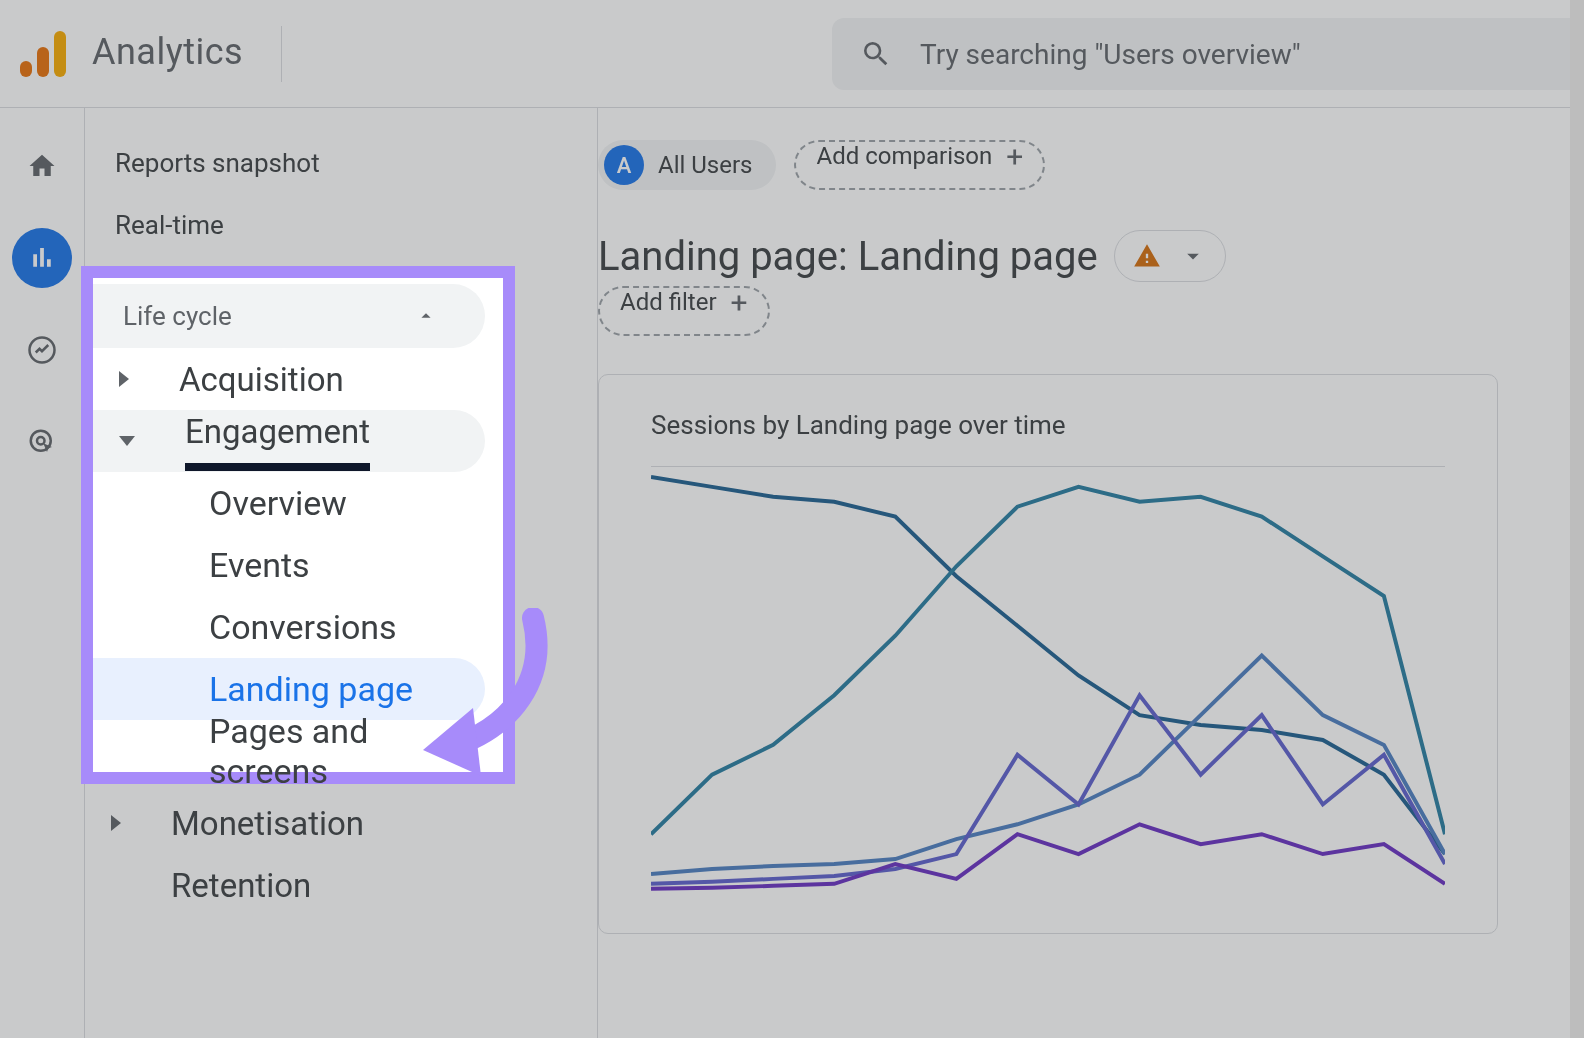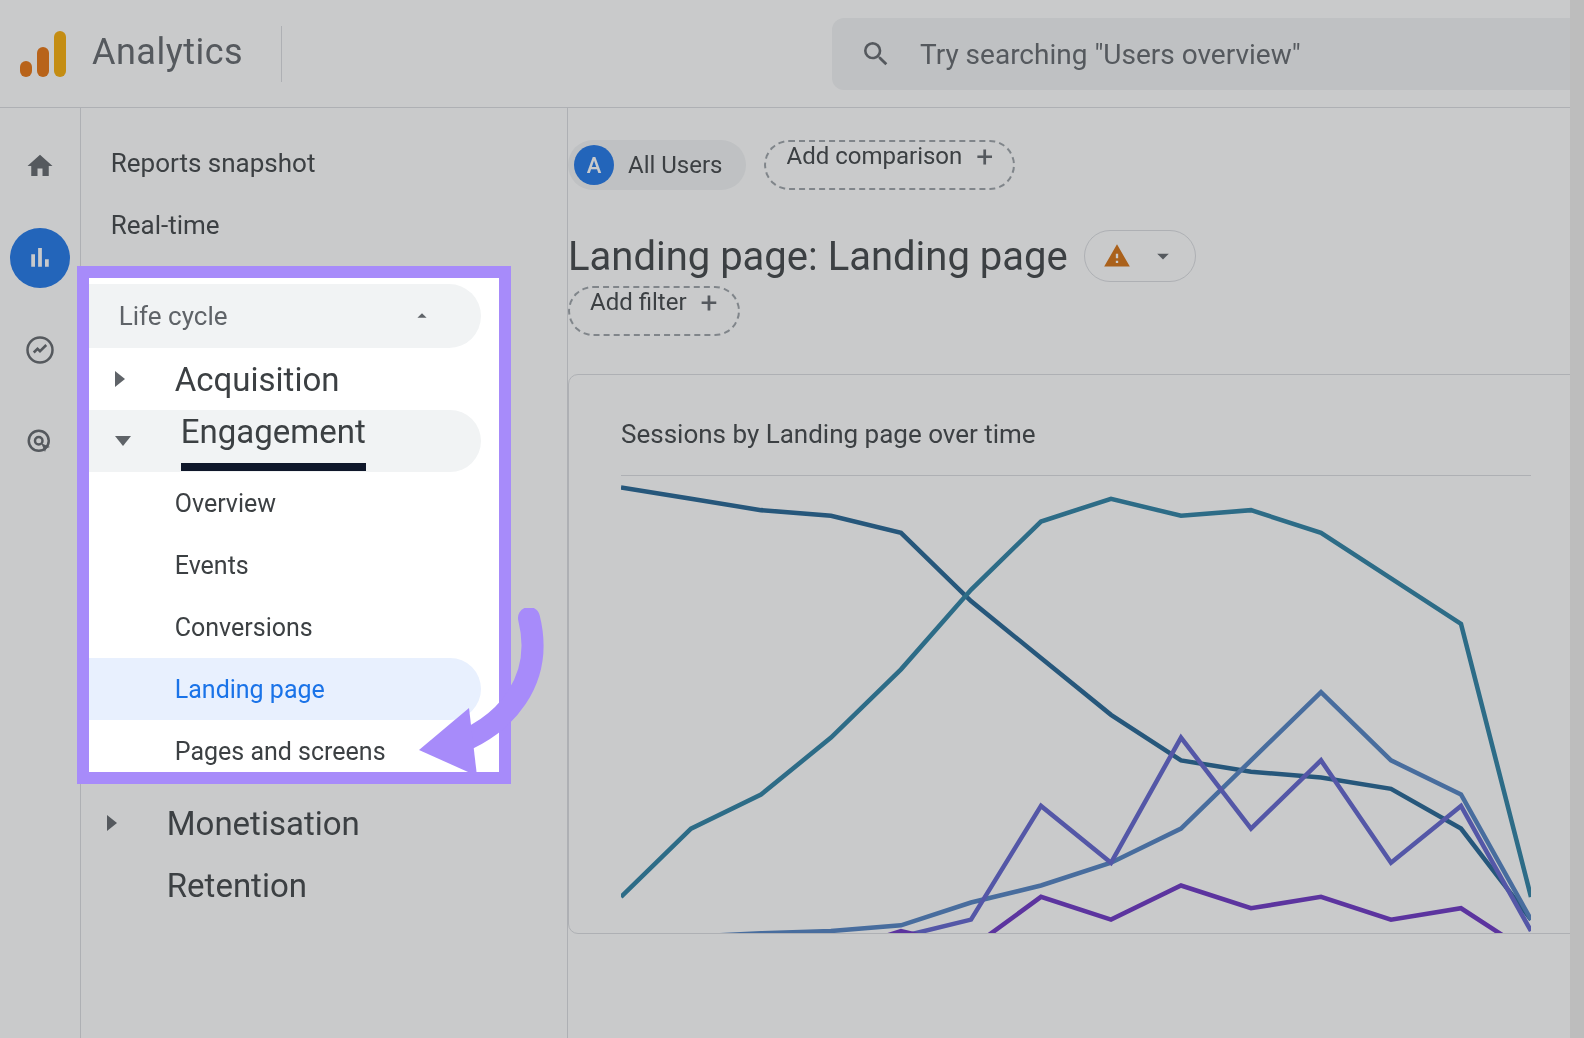--- a/index.html
+++ b/index.html
@@ -20,21 +20,21 @@
 .rail{width:85px;border-right:1px solid #dadce0;display:flex;flex-direction:column;align-items:center;padding-top:28px;gap:32px}
 .rail-btn{width:60px;height:60px;border-radius:50%;display:flex;align-items:center;justify-content:center}
 .rail-btn.active{background:#1a73e8}
 .rail-btn svg{width:30px;height:30px;fill:#5f6368}
 .rail-btn.active svg{fill:#fff}
 .side{width:513px;border-right:1px solid #dadce0;padding:24px 0;position:relative}
 .side-item{height:62px;display:flex;align-items:center;padding-left:30px;font-size:26px;color:#3c4043;border-radius:0 32px 32px 0;margin-right:40px}
 .sub-item{height:62px;display:flex;align-items:center;padding-left:86px;font-size:33px;color:#3c4043;border-radius:0 32px 32px 0;margin-right:40px}
 .sub-item .tri{width:0;height:0;border-top:8px solid transparent;border-bottom:8px solid transparent;border-left:10px solid #5f6368;margin-left:-60px;margin-right:50px}
 .sub-item.expanded .tri{border-left:8px solid transparent;border-right:8px solid transparent;border-top:10px solid #5f6368;border-bottom:none}
-.leaf-item{height:62px;display:flex;align-items:center;padding-left:86px;font-size:25px;color:#3c4043;border-radius:0 32px 32px 0;margin-right:40px}
+.leaf-item{height:62px;display:flex;align-items:center;padding-left:116px;font-size:34px;color:#3c4043;border-radius:0 32px 32px 0;margin-right:40px}
 .leaf-item.selected{background:#e8f0fe;color:#1a73e8}
 .section-head{height:64px;display:flex;align-items:center;justify-content:space-between;padding:0 48px 0 30px;font-size:26px;color:#5f6368;border-radius:0 32px 32px 0;margin-right:40px;background:#f1f3f4}
 .highlight-box{position:absolute;left:-4px;top:158px;width:434px;height:518px;background:#fff;border:12px solid #a78bfa;z-index:60;padding:0}
 .hb-inner{padding:6px 0}
 .hb .section-head{margin-right:18px;background:#f1f3f4}
 .hb .sub-item,.hb .leaf-item{margin-right:18px}
 .sub-item.active-sub{background:#f1f3f4}
 .underline{border-bottom:8px solid #0f172a;padding-bottom:12px}
 .arrow-svg{position:absolute;left:260px;top:330px;z-index:65;pointer-events:none}
 .main{flex:1;padding:32px 0 0 0;position:relative}
@@ -42,21 +42,21 @@
 .chip-a{display:flex;align-items:center;gap:14px;background:#f1f3f4;height:50px;border-radius:26px;padding:0 24px 0 6px}
 .chip-a .badge{width:40px;height:40px;border-radius:50%;background:#1a73e8;color:#fff;display:flex;align-items:center;justify-content:center;font-size:22px;font-weight:500}
 .chip-a .lbl{font-size:24px;color:#3c4043}
 .chip-dashed{display:flex;align-items:flex-start;gap:14px;height:50px;border:2px dashed #9aa0a6;border-radius:26px;padding:0 20px;font-size:24px;color:#3c4043}
 .plus{font-size:30px;color:#5f6368;line-height:1}
 .title-row{display:flex;align-items:center;gap:16px;margin-top:40px}
 .title{font-size:40px;color:#3c4043;font-weight:400}
 .warn-pill{height:52px;border:1px solid #dadce0;border-radius:26px;display:flex;align-items:center;gap:18px;padding:0 18px}
 .warn-pill svg{width:28px;height:28px}
 .filter-row{margin-top:4px}
-.card{margin-top:38px;border:1px solid #dadce0;border-radius:10px;padding:44px 52px;width:1016px;height:560px;position:relative;overflow:hidden}
+.card{margin-top:38px;border:1px solid #dadce0;border-radius:10px;padding:35px 52px;width:900px;height:560px;position:relative;overflow:hidden}
 .card-title{font-size:26px;color:#3c4043;margin-bottom:26px}
 .chart{position:relative;height:430px;border-top:1px solid #dadce0}
 .chart svg{position:absolute;inset:0}
 .right-edge{position:absolute;top:0;right:0;width:14px;height:100%;background:#bdbdbd;z-index:70}
 </style>
 </head>
 <body>
 
 <div class="header">
   <div class="logo">

